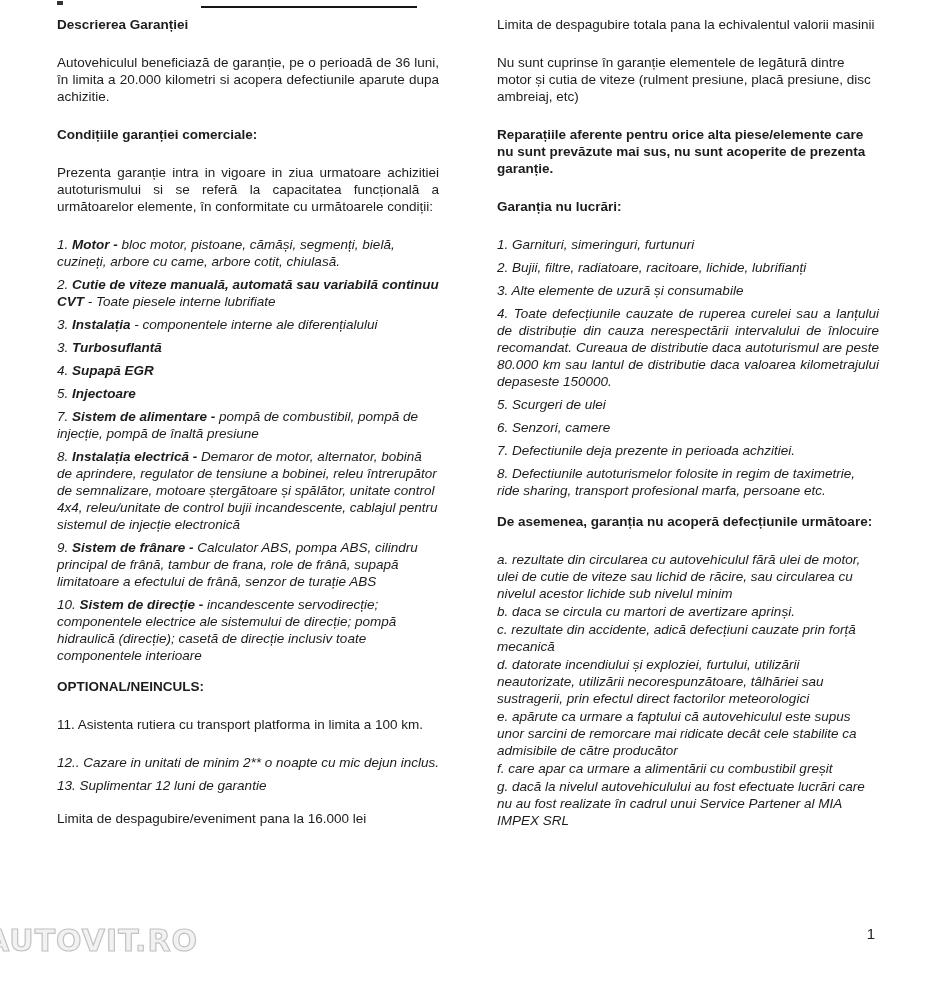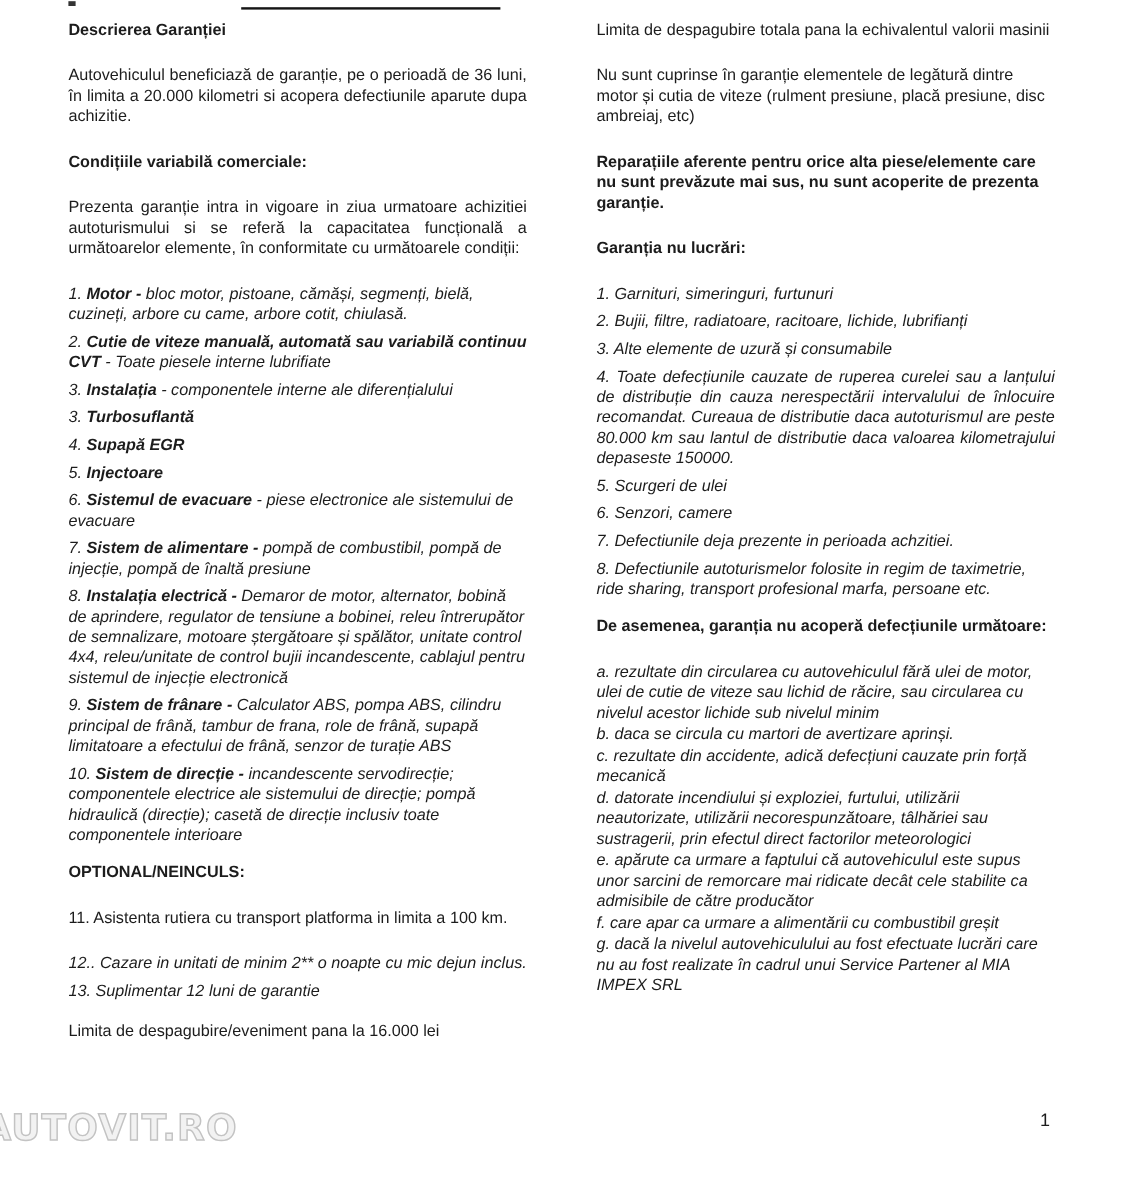--- a/index.html
+++ b/index.html
@@ -77,29 +77,28 @@
 </head>
 <body>
 
 <div class="page">
   <div class="top-mark"></div>
   <div class="top-underline"></div>
 
   <div class="col" id="col-left">
       <div class="block heading"><b>Descrierea Garanției</b></div>
       <div class="block para justify"><span>Autovehiculul beneficiază de garanție, pe o perioadă de 36 luni, în limita a 20.000 kilometri si acopera defectiunile aparute dupa achizitie.</span></div>
-      <div class="block heading"><b>Condițiile variabilă comerciale:</b></div>
+      <div class="block heading"><b>Condițiile garanției comerciale:</b></div>
       <div class="block para justify"><span>Prezenta garanție intra in vigoare in ziua urmatoare achizitiei autoturismului si se referă la capacitatea funcțională a următoarelor elemente, în conformitate cu următoarele condiții:</span></div>
       <div class="block item"><span>1.  </span><b>Motor -</b><span> bloc motor, pistoane, cămăși, segmenți, bielă, cuzineți, arbore cu came, arbore cotit, chiulasă.</span></div>
       <div class="block item"><span>2.  </span><b>Cutie de viteze manuală, automată sau variabilă continuu CVT</b><span> -  Toate piesele interne lubrifiate</span></div>
       <div class="block item"><span>3.  </span><b>Instalația</b><span> - componentele interne ale diferențialului</span></div>
       <div class="block item"><span>3. </span><b>Turbosuflantă</b></div>
       <div class="block item"><span>4. </span><b>Supapă EGR</b></div>
       <div class="block item"><span>5.  </span><b>Injectoare</b></div>
-      <div class="block item"><span>6. </span><b>Sistemul de evacuare</b><span> - piese electronice ale sistemului de evacuare</span></div>
       <div class="block item"><span>7. </span><b>Sistem de alimentare -</b><span> pompă de combustibil, pompă de injecție, pompă de înaltă presiune</span></div>
       <div class="block item"><span>8. </span><b>Instalația electrică -</b><span> Demaror de motor, alternator, bobină de aprindere, regulator de tensiune a bobinei, releu întrerupător de semnalizare, motoare ștergătoare și spălător, unitate control 4x4, releu/unitate de control bujii incandescente, cablajul pentru sistemul de injecție electronică</span></div>
       <div class="block item"><span>9.  </span><b>Sistem de frânare -</b><span> Calculator ABS, pompa ABS, cilindru principal de frână, tambur de frana, role de frână, supapă limitatoare a efectului de frână, senzor de turație ABS</span></div>
       <div class="block item"><span>10. </span><b>Sistem de direcție -</b><span>  incandescente servodirecție; componentele electrice ale sistemului de direcție; pompă hidraulică (direcție); casetă de direcție inclusiv toate componentele interioare</span></div>
       <div class="block heading"><b>OPTIONAL/NEINCULS:</b></div>
       <div class="block para"><span>11. Asistenta rutiera cu transport platforma in limita a 100 km.</span></div>
       <div class="block item"><span>12.. Cazare in unitati de minim 2** o noapte cu mic dejun inclus.</span></div>
       <div class="block item"><span>13. Suplimentar 12 luni de garantie</span></div>
       <div class="block para"><span>Limita de despagubire/eveniment pana la 16.000 lei</span></div>
     </div>

